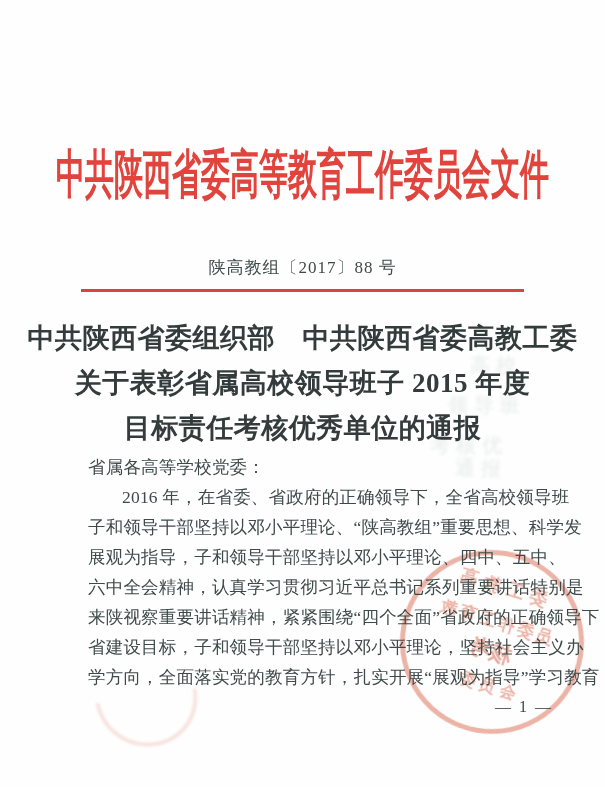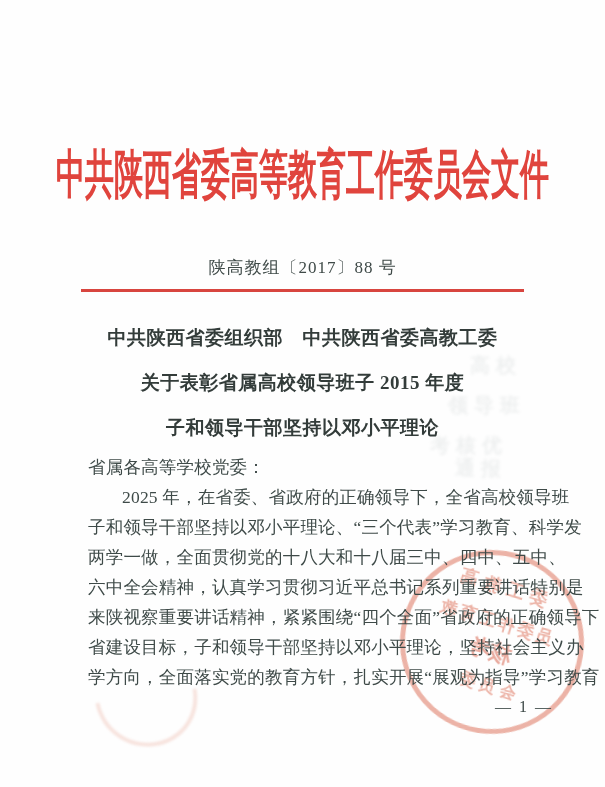--- a/index.html
+++ b/index.html
@@ -31,21 +31,21 @@
   }
   .red-rule{
     position:absolute;top:289px;left:81px;
     width:443px;height:3px;
     background:#d8453f;
   }
   
   .title-block{position:absolute;top:320px;left:0;width:605px;z-index:3;}
   .t-line{
     text-align:center;
-    font-size:19px;font-weight:bold;
+    font-size:27px;font-weight:bold;
     color:#333c3a;
     height:45px;line-height:36px;
     letter-spacing:0.5px;
     white-space:nowrap;
   }
   
   .body-block{
     position:absolute;top:452px;left:88px;width:434px;z-index:3;
   }
   .body-line{
@@ -126,28 +126,28 @@
   </div>
   <div class="seal-arc"></div>
 
   <div class="red-title">中共陕西省委高等教育工作委员会文件</div>
   <div class="doc-number">陕高教组〔2017〕88 号</div>
   <div class="red-rule"></div>
 
   <div class="title-block">
     <div class="t-line">中共陕西省委组织部　中共陕西省委高教工委</div>
     <div class="t-line">关于表彰省属高校领导班子 2015 年度</div>
-    <div class="t-line">子和领导干部坚持以邓小平理论</div>
+    <div class="t-line">目标责任考核优秀单位的通报</div>
   </div>
 
   <div class="body-block">
     <div class="body-line salutation">省属各高等学校党委：</div>
-    <div class="body-line indent">2025 年，在省委、省政府的正确领导下，全省高校领导班</div>
-    <div class="body-line">子和领导干部坚持以邓小平理论、“三个代表”学习教育、科学发</div>
-    <div class="body-line">两学一做，全面贯彻党的十八大和十八届三中、四中、五中、</div>
+    <div class="body-line indent">2016 年，在省委、省政府的正确领导下，全省高校领导班</div>
+    <div class="body-line">子和领导干部坚持以邓小平理论、“陕高教组”重要思想、科学发</div>
+    <div class="body-line">展观为指导，子和领导干部坚持以邓小平理论、四中、五中、</div>
     <div class="body-line">六中全会精神，认真学习贯彻习近平总书记系列重要讲话特别是</div>
     <div class="body-line">来陕视察重要讲话精神，紧紧围绕“四个全面”省政府的正确领导下</div>
     <div class="body-line">省建设目标，子和领导干部坚持以邓小平理论，坚持社会主义办</div>
     <div class="body-line">学方向，全面落实党的教育方针，扎实开展“展观为指导”学习教育，</div>
   </div>
 
   <div class="page-number">— 1 —</div>
 
 </div>
 

